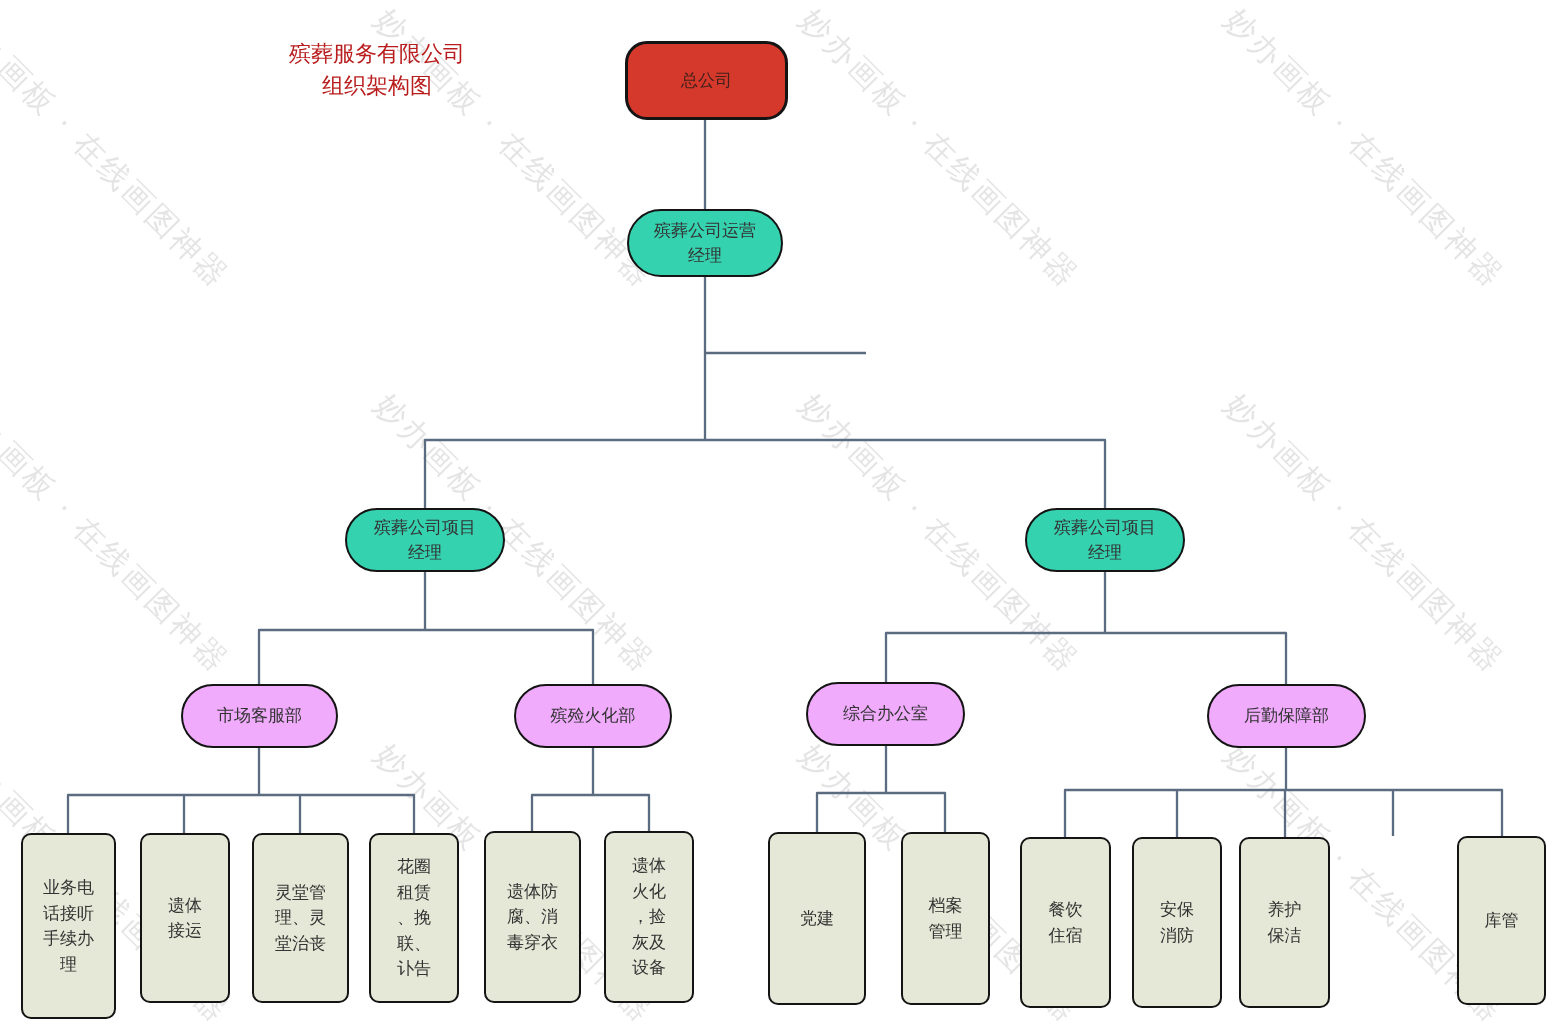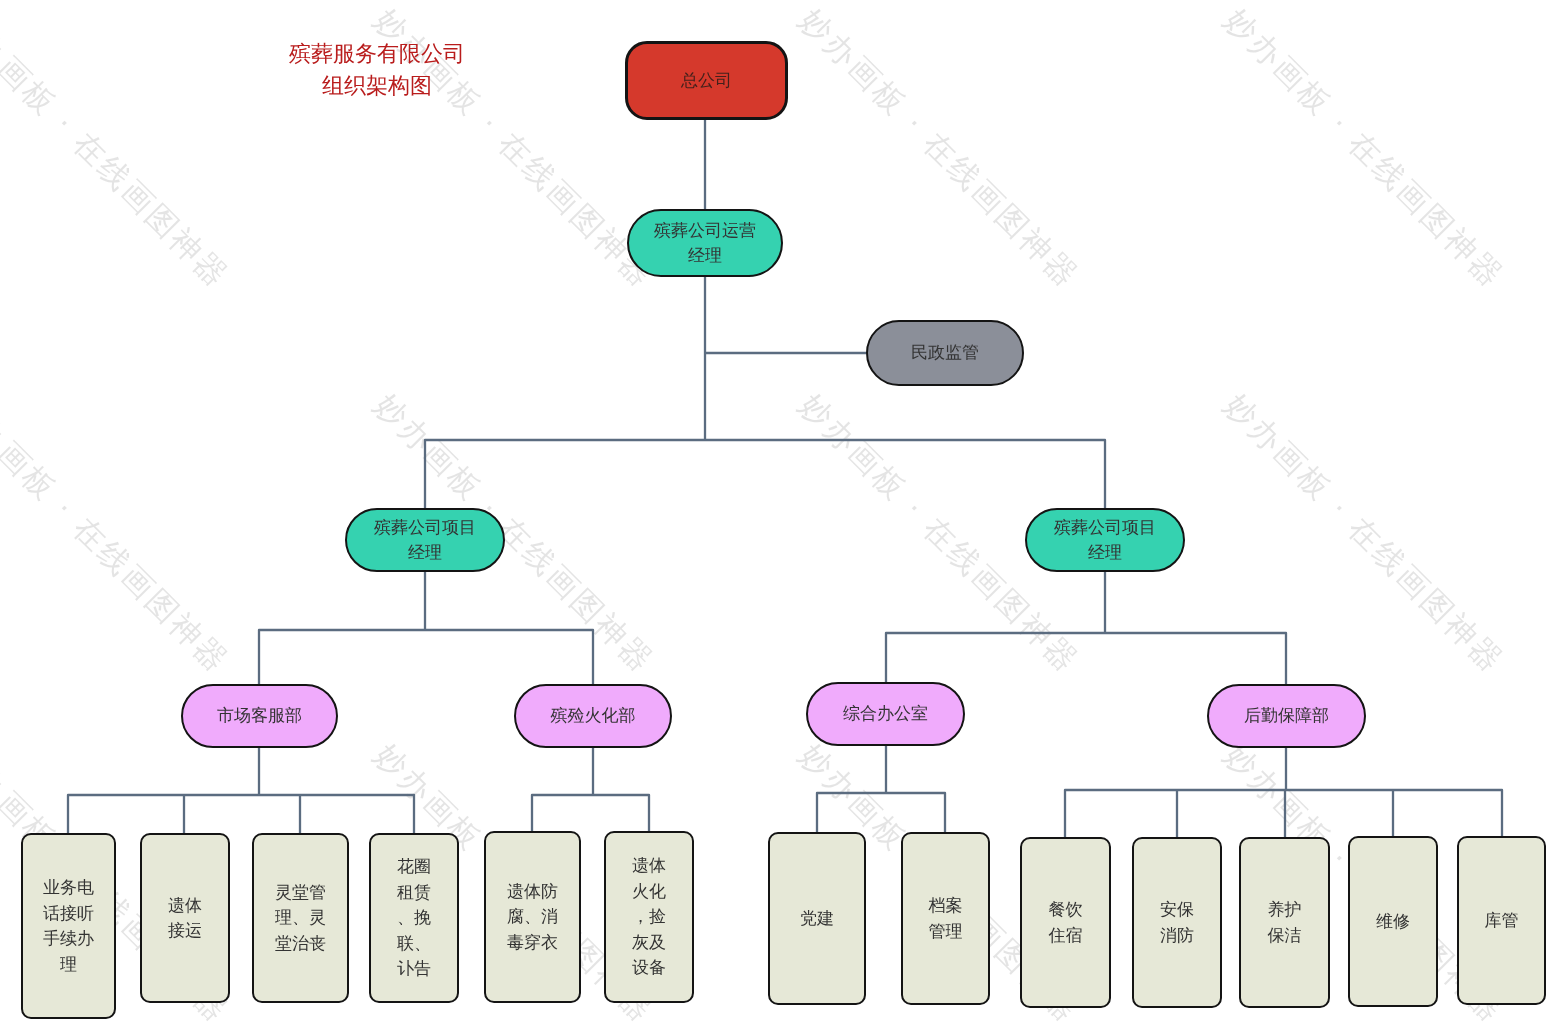--- a/index.html
+++ b/index.html
@@ -91,21 +91,20 @@
     <path d="M1286 748 V790"></path>
     <path d="M1065 837 V790 H1502 V836 M1177 790 V837 M1285 790 V837 M1393 790 V836"></path>
   </svg>
 
   <div id="title">殡葬服务有限公司
 组织架构图</div>
 
   <div class="node rect red" style="left:625px;top:41px;width:163px;height:79px;">总公司</div>
   <div class="node stadium teal" style="left:627px;top:209px;width:156px;height:68px;">殡葬公司运营
 经理</div>
-  <div class="node stadium gray" style="left:866px;top:320px;width:158px;height:66px;">民政监管</div>
   <div class="node stadium teal" style="left:345px;top:508px;width:160px;height:64px;">殡葬公司项目
 经理</div>
   <div class="node stadium teal" style="left:1025px;top:508px;width:160px;height:64px;">殡葬公司项目
 经理</div>
   <div class="node stadium purple" style="left:181px;top:684px;width:157px;height:64px;">市场客服部</div>
   <div class="node stadium purple" style="left:514px;top:684px;width:158px;height:64px;">殡殓火化部</div>
   <div class="node stadium purple" style="left:806px;top:682px;width:159px;height:64px;">综合办公室</div>
   <div class="node stadium purple" style="left:1207px;top:684px;width:159px;height:64px;">后勤保障部</div>
 
   <div class="node leaf" style="left:21px;top:833px;width:95px;height:186px;">业务电
@@ -132,16 +131,15 @@
 设备</div>
   <div class="node leaf" style="left:768px;top:832px;width:98px;height:173px;">党建</div>
   <div class="node leaf" style="left:901px;top:832px;width:89px;height:173px;">档案
 管理</div>
   <div class="node leaf" style="left:1132px;top:837px;width:90px;height:171px;">安保
 消防</div>
   <div class="node leaf" style="left:1020px;top:837px;width:91px;height:171px;">餐饮
 住宿</div>
   <div class="node leaf" style="left:1239px;top:837px;width:91px;height:171px;">养护
 保洁</div>
-  <div class="node leaf" style="left:1348px;top:836px;width:90px;height:171px;">维修</div>
   <div class="node leaf" style="left:1457px;top:836px;width:89px;height:169px;">库管</div>
 
 </div>
 
 </body></html>

